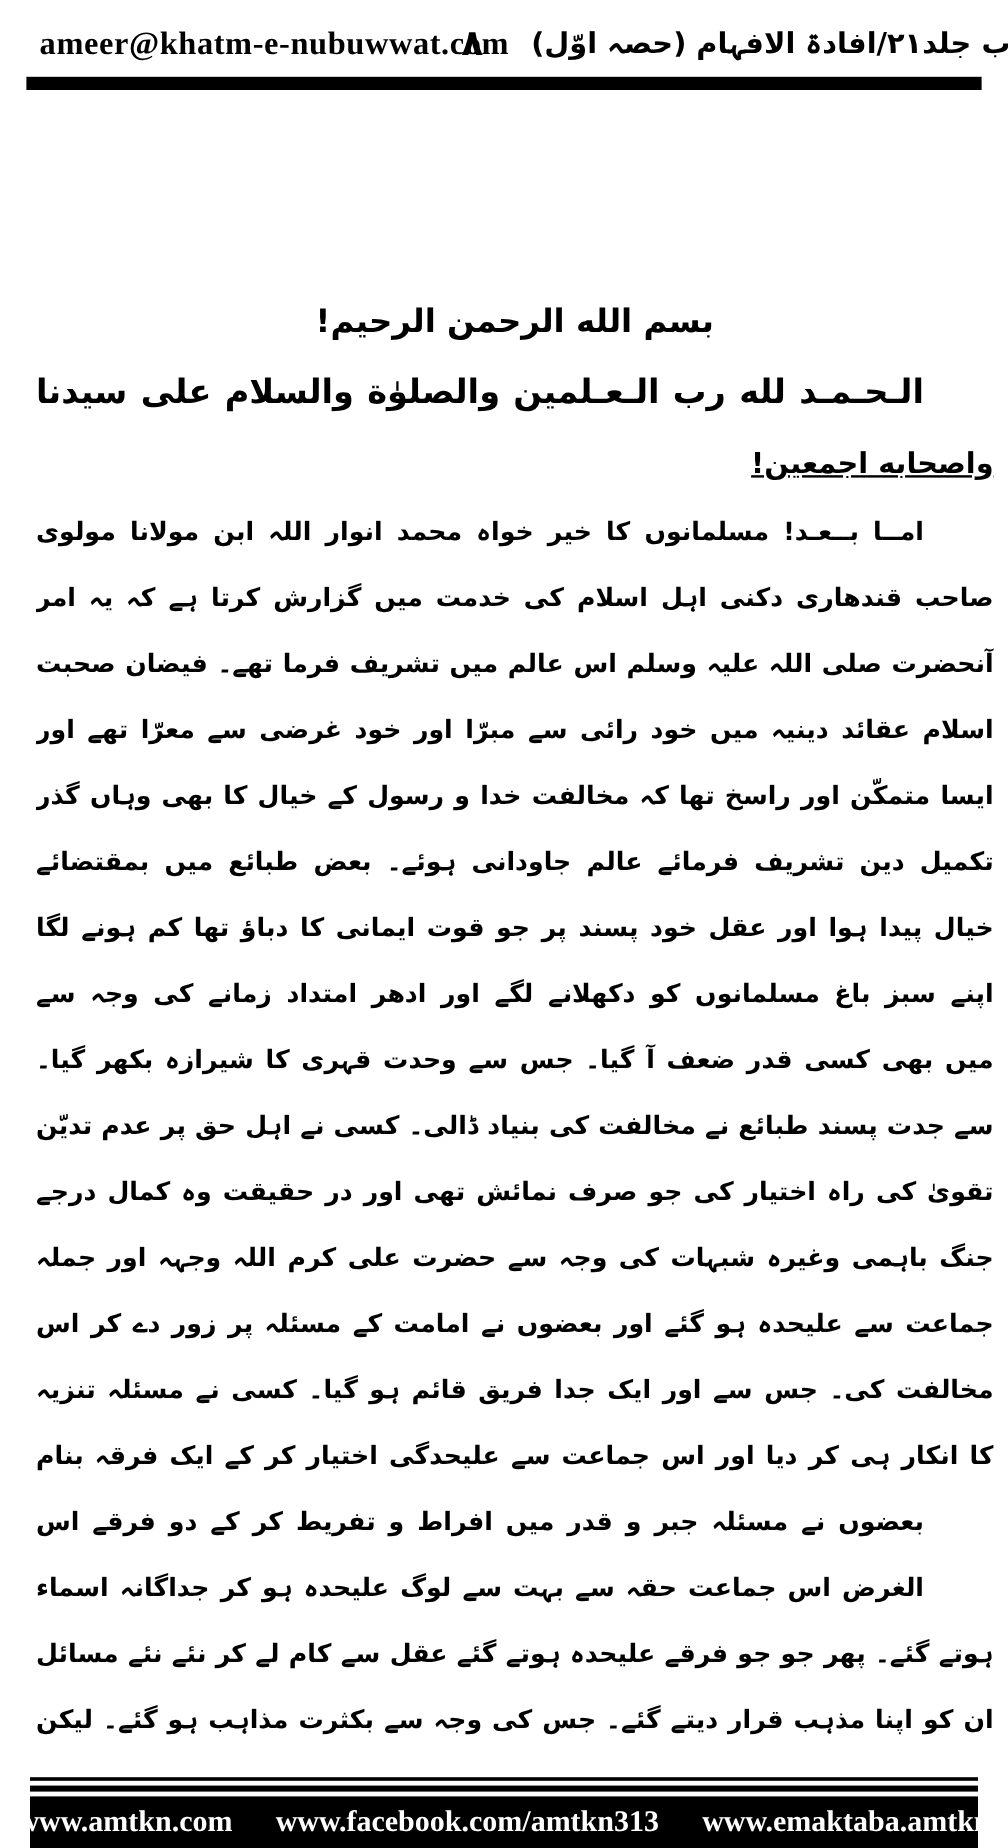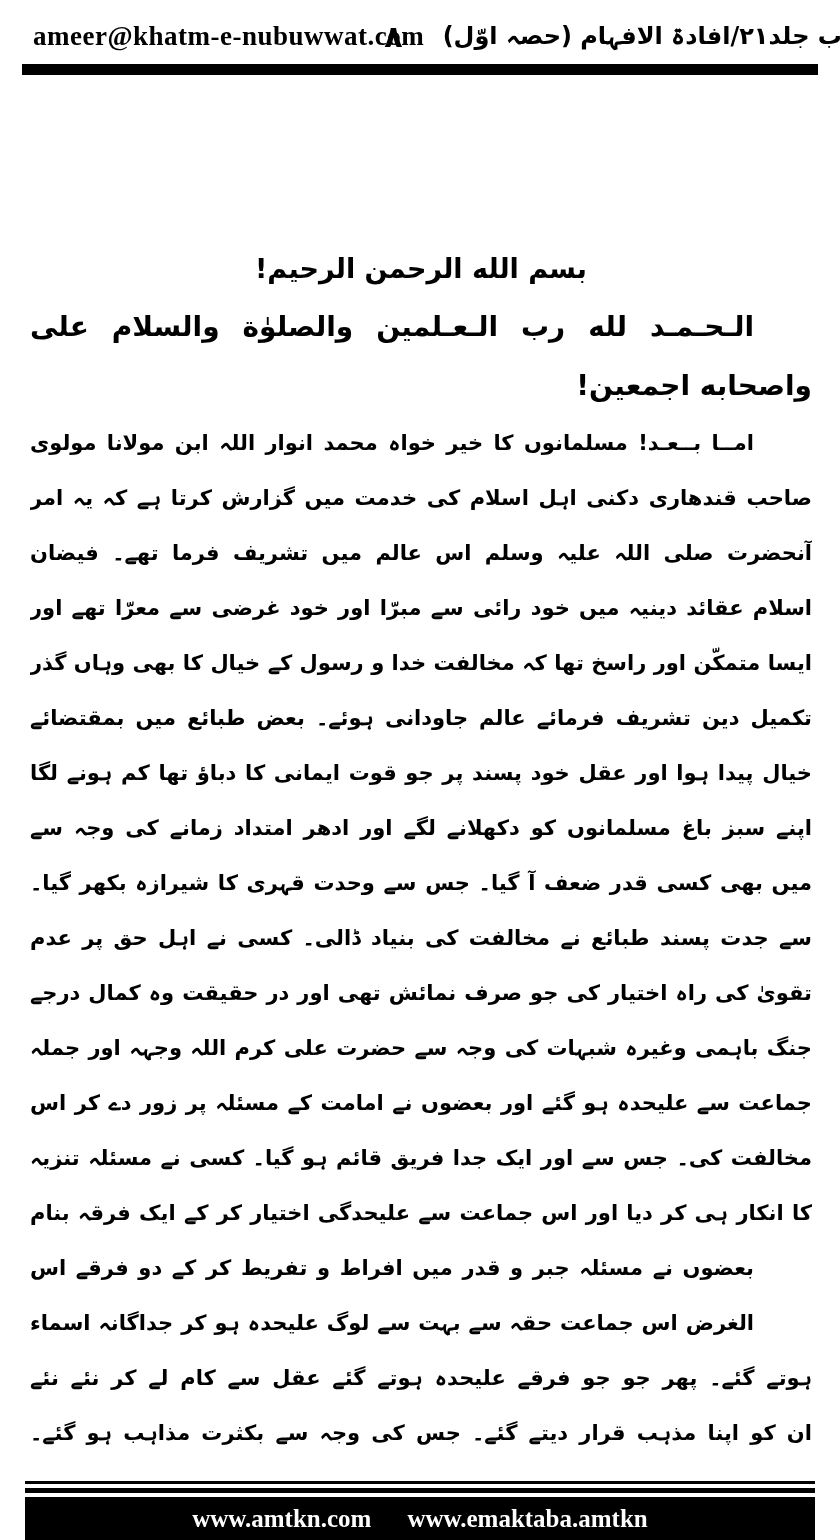--- a/index.html
+++ b/index.html
@@ -47,21 +47,21 @@
   .rule-top {
     position: absolute;
     top: 64px; left: 22px; right: 22px;
     height: 11px;
     background: #000000;
   }
 
   
   .body-text {
     position: absolute;
-    top: 240px; left: 30px; right: 28px;
+    top: 240px; left: 30px; right: 12px;
     direction: rtl;
     font-weight: bold;
   }
   .line {
     height: 55px;
     line-height: 55px;
     overflow: hidden;
     font-size: 21px;
     text-align: justify;
     text-align-last: justify;
@@ -71,24 +71,25 @@
     font-size: 27px;
     height: 58px; line-height: 58px;
     text-align: center;
     text-align-last: center;
   }
   .line.opening-hamd {
     font-size: 28px;
     height: 58px; line-height: 58px;
   }
   .line.opening-tail {
-    font-size: 28px;
+    font-size: 24px;
     height: 60px; line-height: 60px;
     text-align: center;
     text-align-last: right;
+    text-decoration: underline;
   }
   .line.indent { padding-right: 58px; }
 
   
   .rule-bottom-a {
     position: absolute;
     top: 1481px; left: 25px; right: 25px;
     height: 3px; background: #000000;
   }
   .rule-bottom-b {
@@ -146,16 +147,17 @@
     <div class="line indent">بعضوں نے مسئلہ جبر و قدر میں افراط و تفریط کر کے دو فرقے اس جماعت سے علیحدہ بنا لئے۔</div>
     <div class="line indent">الغرض اس جماعت حقہ سے بہت سے لوگ علیحدہ ہو کر جداگانہ اسماء کے ساتھ موسوم</div>
     <div class="line">ہوتے گئے۔ پھر جو جو فرقے علیحدہ ہوتے گئے عقل سے کام لے کر نئے نئے مسائل تراشتے اور</div>
     <div class="line">ان کو اپنا مذہب قرار دیتے گئے۔ جس کی وجہ سے بکثرت مذاہب ہو گئے۔ لیکن ان تمام انقلابات</div>
   </div>
 
   <div class="rule-bottom-a"></div>
   <div class="rule-bottom-b"></div>
   <div class="footer-bar">
     <span>www.amtkn.com</span>
+    <span>www.facebook.com/amtkn313</span>
     <span>www.emaktaba.amtkn</span>
   </div>
 
 </div>
 
 </body></html>

